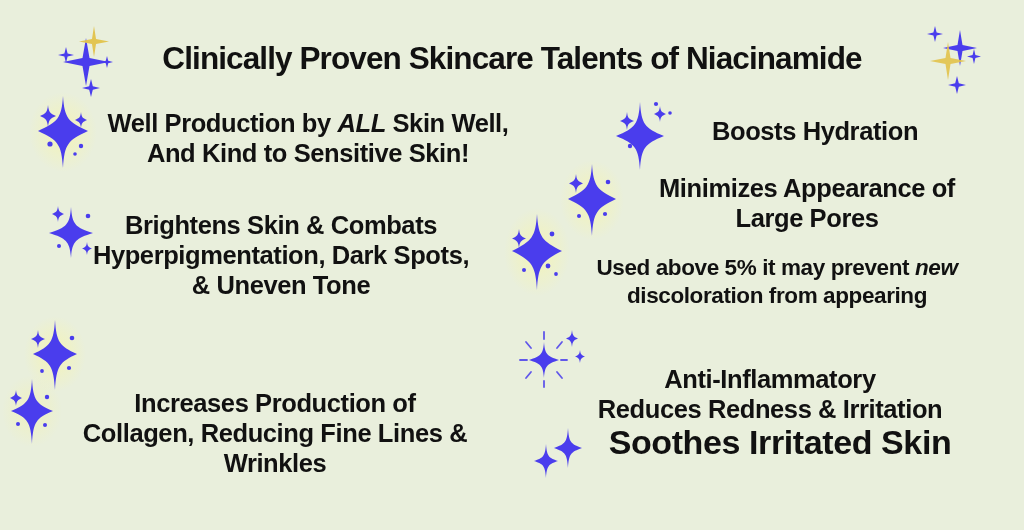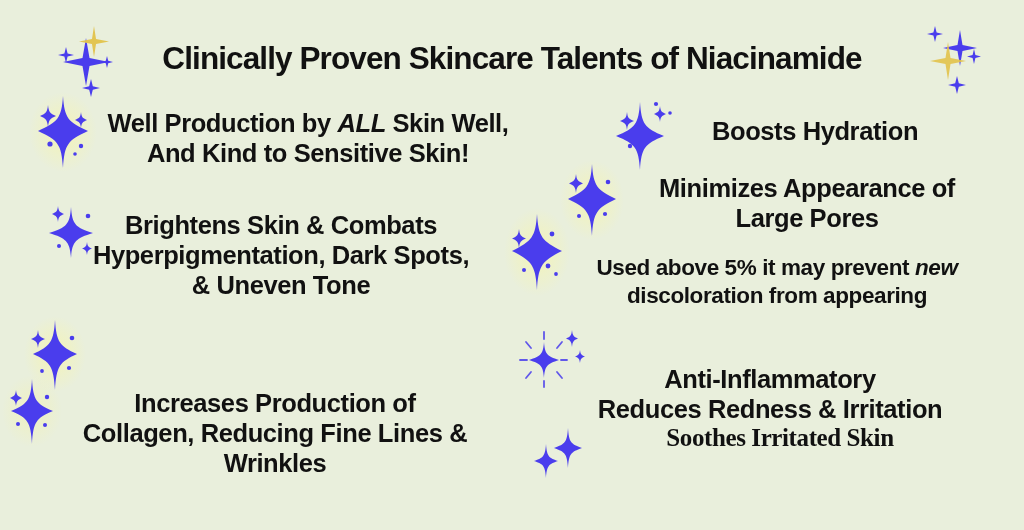--- a/index.html
+++ b/index.html
@@ -47,21 +47,21 @@
 
   .b-tolerated { left: 38px;  top: 109px; width: 540px; font-size: 25.5px; }
   .b-brightens { left: 26px;  top: 211px; width: 510px; font-size: 25.5px; }
   .b-oil       { left: 40px;  top: 336px; width: 480px; font-size: 25.5px; }
   .b-collagen  { left: 20px;  top: 389px; width: 510px; font-size: 25.5px; }
 
   .b-hydration { left: 620px; top: 109px; width: 390px; font-size: 25.5px; margin-top: 8px; }
   .b-pores     { left: 592px; top: 174px; width: 430px; font-size: 25.5px; }
   .b-used      { left: 530px; top: 254px; width: 494px; font-size: 22.5px; line-height: 1.25; }
   .b-anti      { left: 520px; top: 333px; width: 500px; font-size: 25.5px; margin-top: 32px; }
-  .b-soothes   { left: 560px; top: 423px; width: 440px; font-size: 25px; font-family: Liberation Serif, serif; }
+  .b-soothes   { left: 560px; top: 423px; width: 440px; font-size: 34px; }
 
   
   .spark {
     position: absolute;
     pointer-events: none;
   }
   .spark svg { display: block; overflow: visible; }
 </style>
 </head>
 <body>

